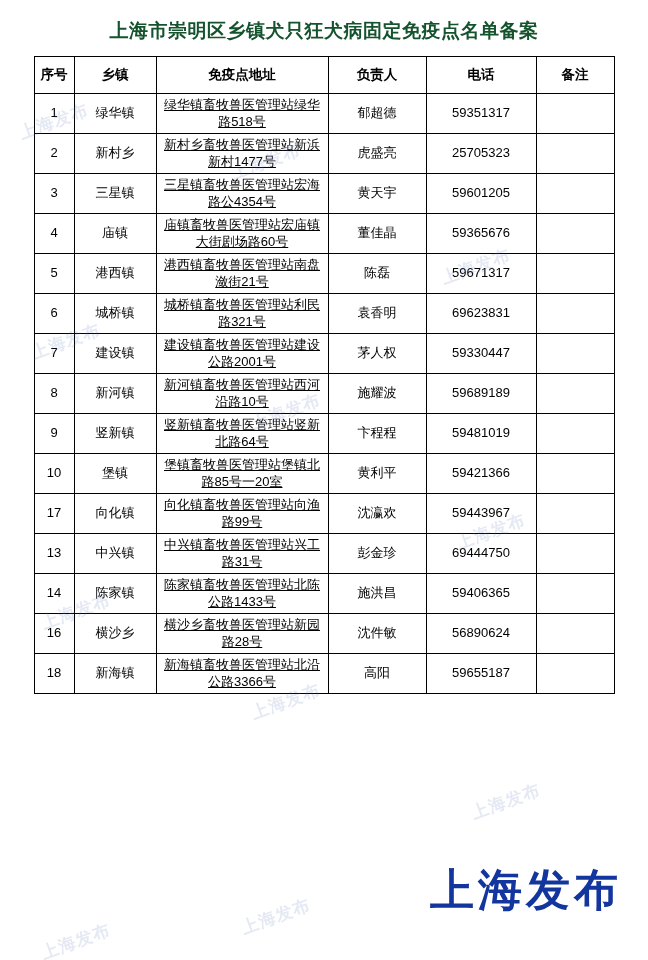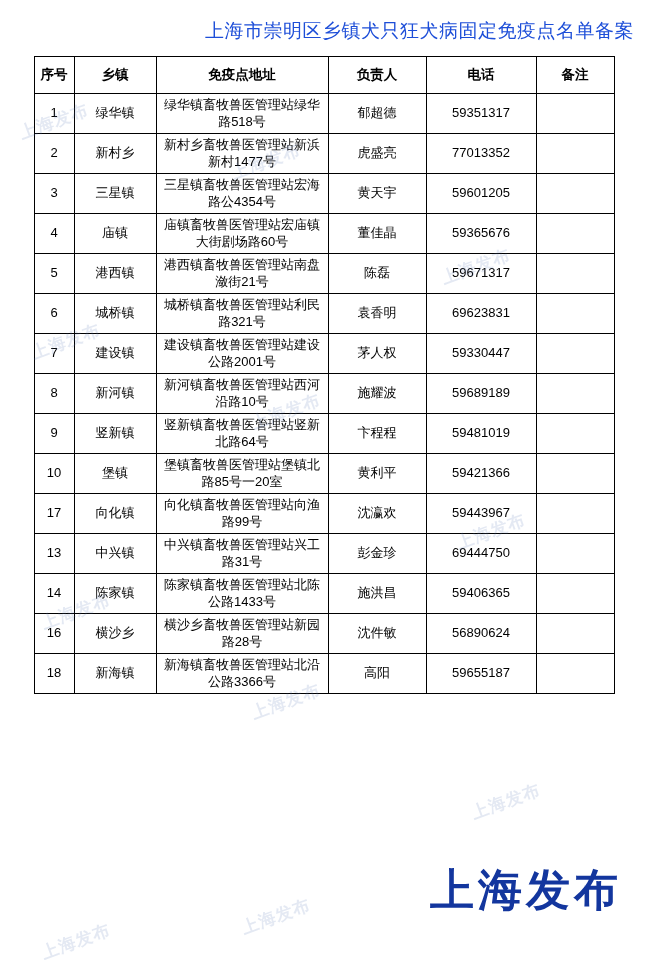--- a/index.html
+++ b/index.html
@@ -16,26 +16,26 @@
     overflow: hidden;
   }
   .page {
     position: relative;
     width: 648px;
     height: 960px;
     box-sizing: border-box;
     padding: 12px 14px 0 14px;
   }
   .doc-title {
-    text-align: right;
+    text-align: center;
     font-size: 19px;
-    font-weight: normal;
+    font-weight: bold;
     letter-spacing: 0.5px;
     margin: 6px 0 12px 0;
-    color: #1d4ed8;
+    color: #14532d;
   }
   table.reg {
     border-collapse: collapse;
     width: 570px;
     margin: 0 auto;
     table-layout: fixed;
     background: transparent;
   }
   table.reg th, table.reg td {
     border: 1px solid #000;
@@ -48,20 +48,21 @@
   }
   table.reg th {
     font-weight: bold;
     font-size: 13.5px;
     height: 30px;
   }
   td.addr {
     text-align: left;
     padding-left: 6px;
     font-size: 12.5px;
+    text-decoration: underline;
   }
   .col-idx { width: 40px; }
   .col-town { width: 82px; }
   .col-addr { width: 172px; }
   .col-person { width: 98px; }
   .col-phone { width: 110px; }
   .col-note { width: 78px; }
   tr.row { height: 40px; }
   .brand {
     position: absolute;
@@ -129,21 +130,21 @@
         <td class="addr">绿华镇畜牧兽医管理站绿华路518号</td>
         <td>郁超德</td>
         <td>59351317</td>
         <td></td>
       </tr>
       <tr class="row">
         <td>2</td>
         <td>新村乡</td>
         <td class="addr">新村乡畜牧兽医管理站新浜新村1477号</td>
         <td>虎盛亮</td>
-        <td>77013352</td>
+        <td>25705323</td>
         <td></td>
       </tr>
       <tr class="row">
         <td>3</td>
         <td>三星镇</td>
         <td class="addr">三星镇畜牧兽医管理站宏海路公4354号</td>
         <td>黄天宇</td>
         <td>59601205</td>
         <td></td>
       </tr>

